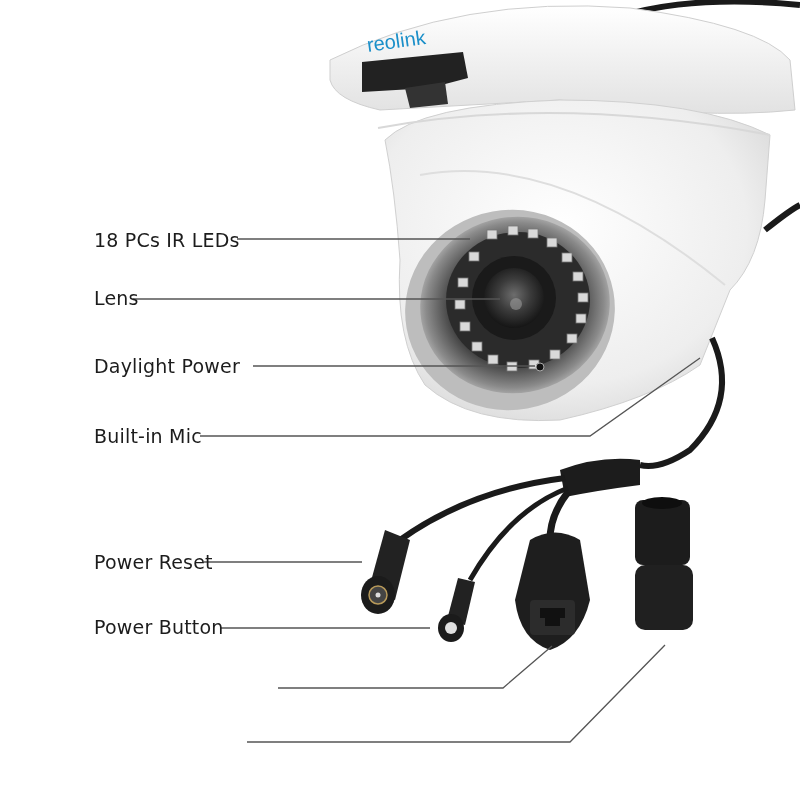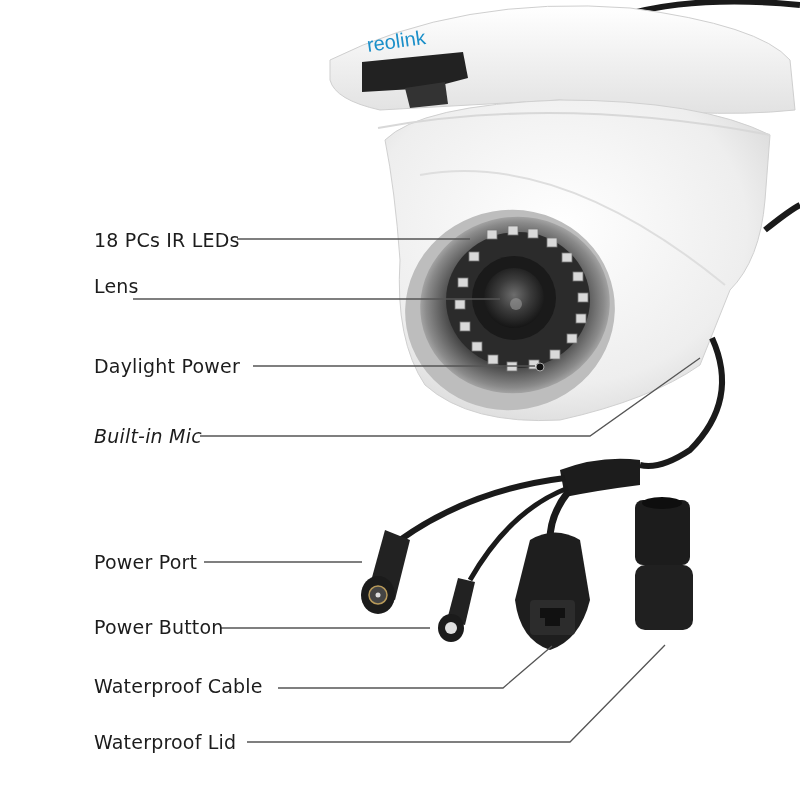--- a/index.html
+++ b/index.html
@@ -123,20 +123,18 @@
       <line x1="204" y1="562" x2="362" y2="562"></line>
       <line x1="220" y1="628" x2="430" y2="628"></line>
       <polyline points="278,688 503,688 552,646"></polyline>
       <polyline points="247,742 570,742 665,645"></polyline>
     </g>
 
     <text x="368" y="52" font-size="20" fill="#1a8fc9" font-family="Liberation Sans, sans-serif" transform="rotate(-8 368 52)">reolink</text>
   </svg>
 
   <div class="label" style="top:229px;">18 PCs IR LEDs</div>
-  <div class="label" style="top:275px;">Lens</div>
+  <div class="label" style="top:287px;">Lens</div>
   <div class="label" style="top:355px;">Daylight Power</div>
-  <div class="label" style="top:425px;font-style:italic;">Built-in Mic</div>
-  <div class="label" style="top:551px;">Power Port</div>
+  <div class="label" style="top:425px;">Built-in Mic</div>
+  <div class="label" style="top:551px;">Power Reset</div>
   <div class="label" style="top:616px;">Power Button</div>
-  <div class="label" style="top:675px;">Waterproof Cable</div>
-  <div class="label" style="top:731px;">Waterproof Lid</div>
 </div>
 
 </body></html>

